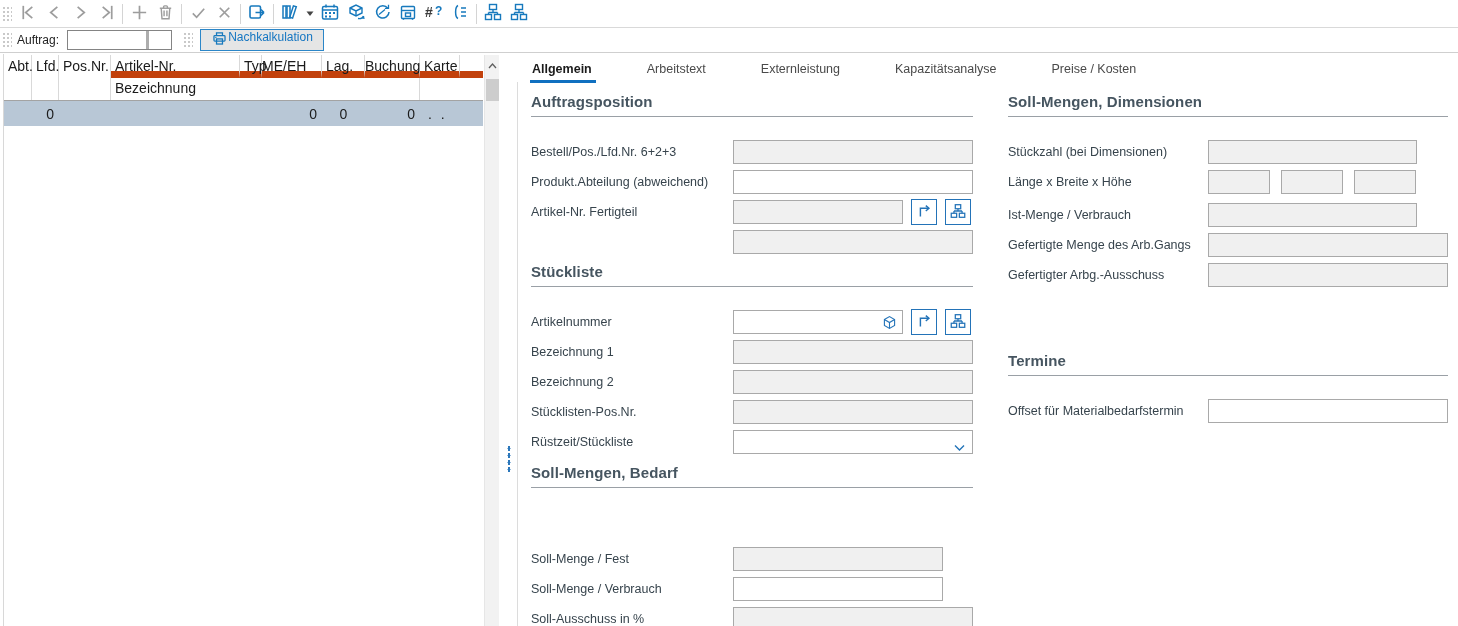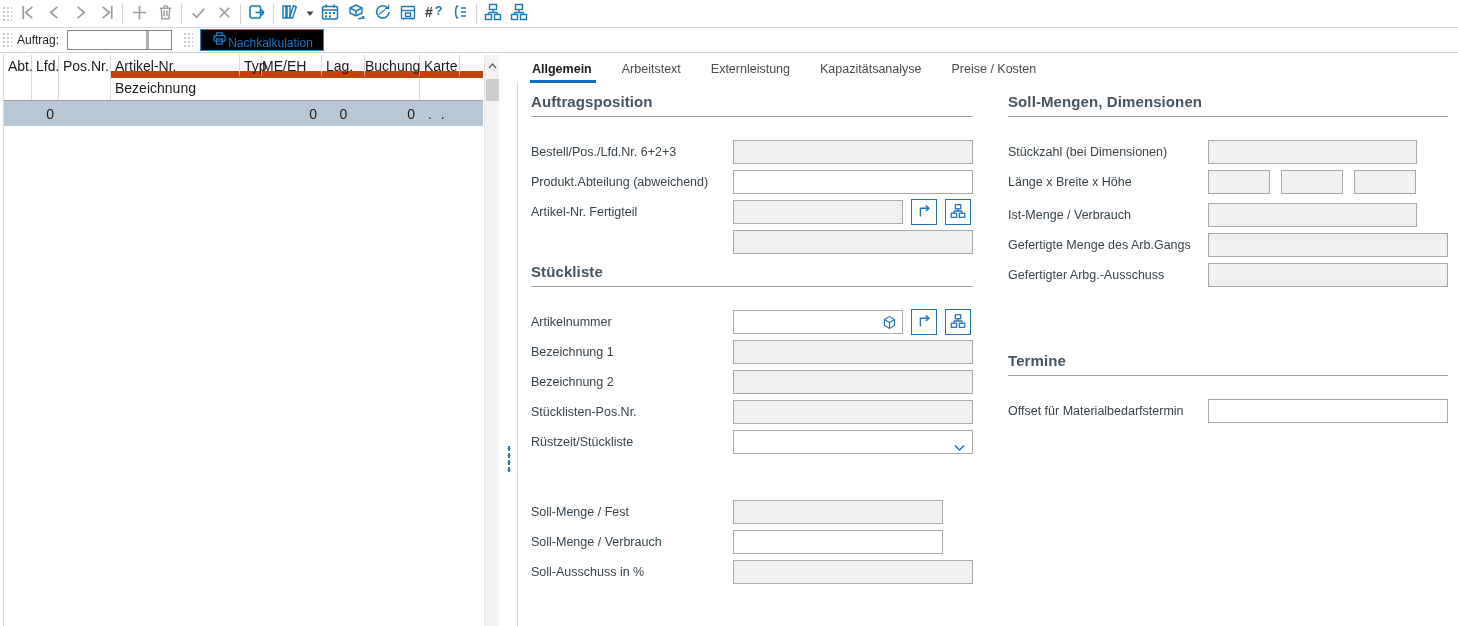--- a/index.html
+++ b/index.html
@@ -19,22 +19,22 @@
           flex:none; background:transparent; border:none; }
   .tsep { width:1px; height:20px; background:#d4d4d4; margin:0 3px; flex:none; }
   .gicon { color:#9d9d9d; }
   .bicon { color:#1779bd; }
   .dkicon { color:#444; }
   .tb-label { font-size:12px; color:#222; margin:0 8px 0 2px; }
   .auftrag-box { display:flex; height:20px; border:1px solid #848484; background:#fff; }
   .auftrag-main { width:78px; border:none; outline:none; font-size:12px; padding:0 3px; }
   .auftrag-div { width:3px; background:#adadad; }
   .auftrag-sub { width:22px; border:none; outline:none; font-size:12px; padding:0 2px; }
-  .nk-btn { display:flex; align-items:flex-end; justify-content:center; 
-            height:22px; width:124px; margin-left:4px; background:#000000;
+  .nk-btn { display:flex; align-items:flex-start; justify-content:center; 
+            height:22px; width:124px; margin-left:4px; background:#e5e5e5;
             border:1px solid #2b86c8; color:#1576c2; font-size:12px; }
 
   
   .left-border { position:absolute; left:3px; top:54px; width:1px; height:572px; background:#d8d8d8; }
   .grid-wrap { position:absolute; left:4px; top:55px; width:479px; font-size:14px; color:#1b1b1b; }
   .ghead { display:grid; grid-template-columns:28px 27px 52px 129px 22px 60px 43px 55px 40px 23px;
            grid-template-rows:23px 22px; border-bottom:1px solid #a3a3a3; }
   .gc { padding:3px 0 0 4px; }
   .gc.sp2 { grid-row:1 / span 2; border-right:1px solid #d9d9d9; }
   .gc.r1 { grid-row:1; border-right:1px solid #d9d9d9; border-bottom:7px solid #c2410c; }
@@ -58,21 +58,21 @@
 
   
   .splitter { position:absolute; left:503px; top:53px; width:13px; height:573px; }
   .split-grip { position:absolute; left:4px; top:392px; width:4px; height:28px;
                 background-image:radial-gradient(#2b77bb 1.4px, transparent 1.6px);
                 background-size:4px 7px; }
 
   
   .rp-border { position:absolute; left:517px; top:82px; width:1px; height:544px; background:#dcdcdc; }
   .tabs { position:absolute; left:517px; top:54px; height:29px; display:flex;
-          align-items:center; padding-left:15px; }
+          align-items:center; padding-left:15px;gap:25px; }
   .tab { font-size:12.5px; color:#4a4a4a; margin-right:30px; height:29px;
          display:flex; align-items:center; position:relative; cursor:default; }
   .tab.active { color:#1a1a1a; font-weight:bold; }
   .tab.active::after { content:""; position:absolute; left:-2px; right:-4px; bottom:0;
                        height:3px; background:#1070c0; }
 
   .section { position:absolute; }
   .sec-h { font-size:15px; font-weight:bold; color:#465560; letter-spacing:0.1px;
            padding-bottom:3px; border-bottom:1px solid #9aa0a6; margin-bottom:23px; height:24px; }
   .field { display:flex; align-items:center; height:24px; margin-bottom:6px; }
@@ -381,20 +381,21 @@
       <label>Rüstzeit/Stückliste</label>
       <div class="box en w240">
         <span class="dd-chev"><svg width="11" height="8" viewBox="0 0 11 8" fill="none" stroke="currentColor" stroke-width="1.4">
               <path d="M1 1.5l4.5 4.5L10 1.5"></path>
             </svg></span>
       </div>
     </div>
   </div>
 
   <div class="section" style="left:531px; top:464px; width:442px;">
+    <div class="sec-h">Soll-Mengen, Bedarf</div>
     <div class="spacer30"></div>
     <div class="field" style="margin-top:6px;">
       <label>Soll-Menge / Fest</label>
       <div class="box w210"></div>
     </div>
     <div class="field">
       <label>Soll-Menge / Verbrauch</label>
       <div class="box en w210"><input style=""></div>
     </div>
     <div class="field">

